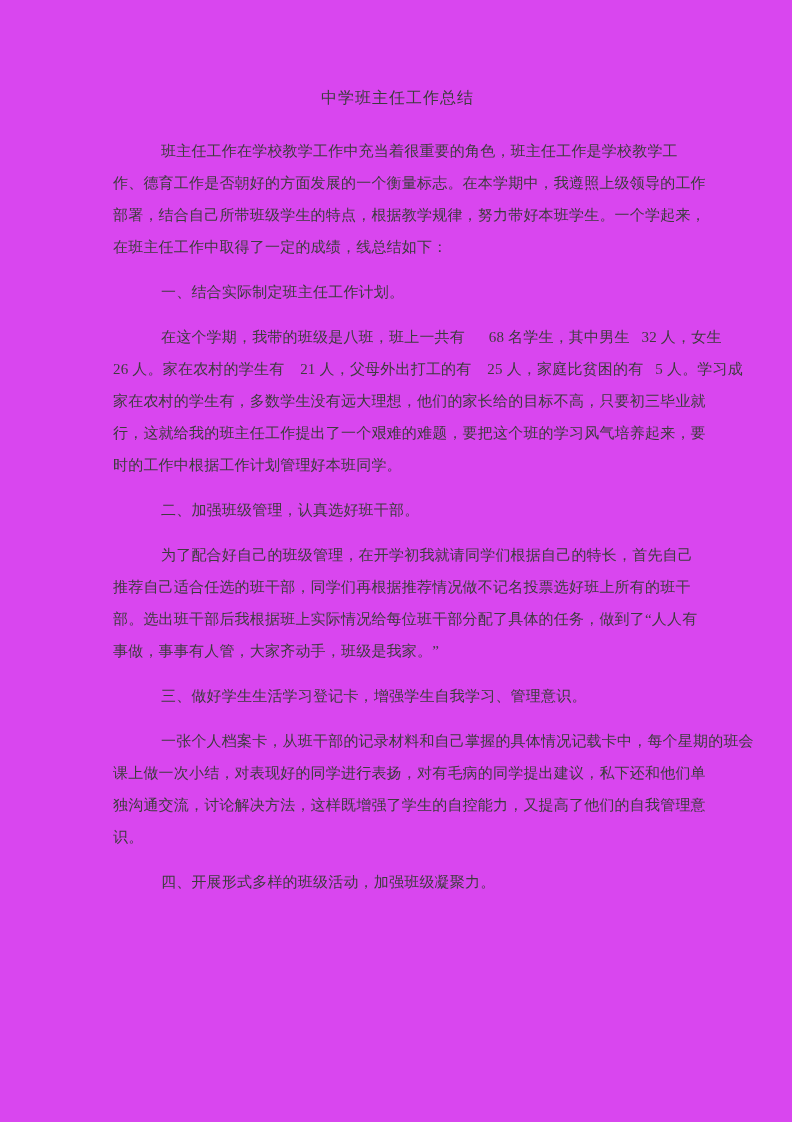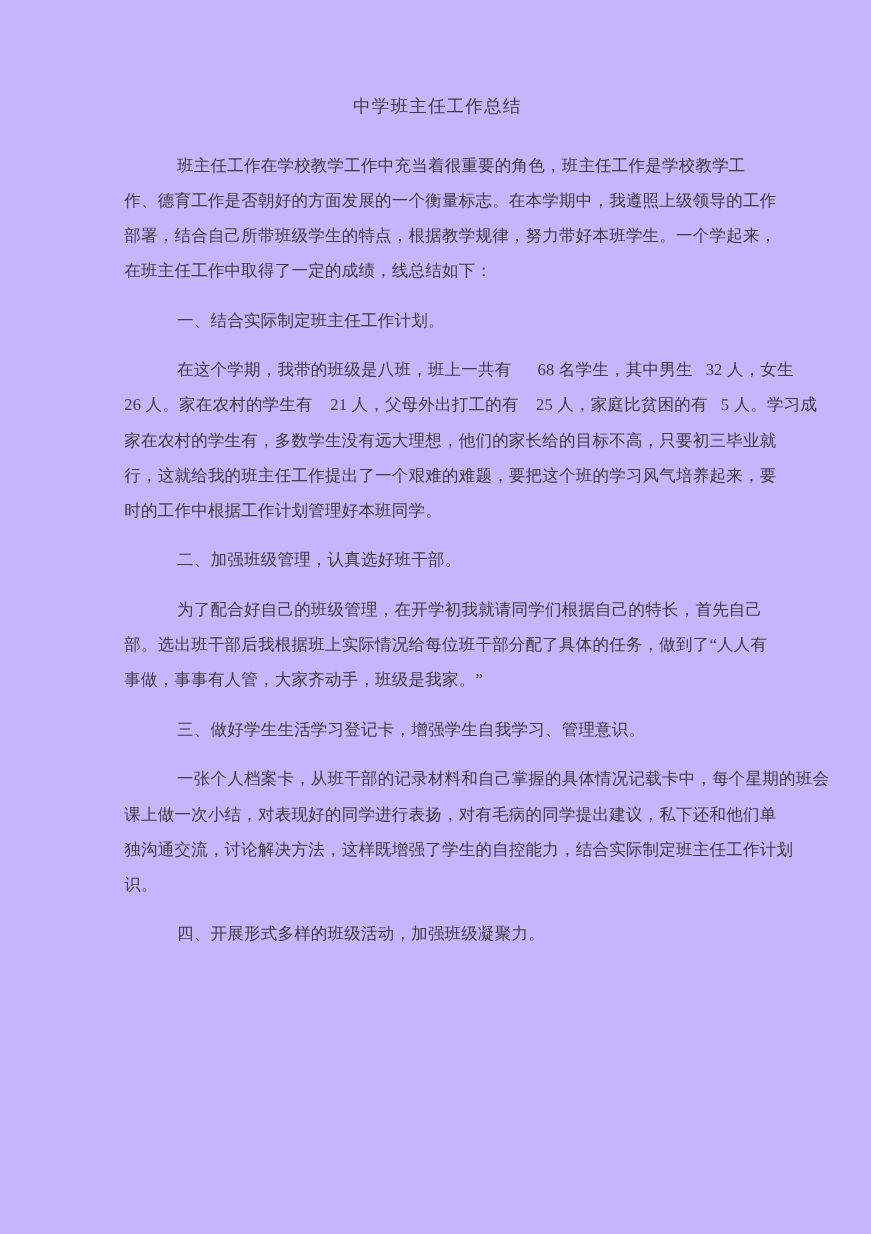--- a/index.html
+++ b/index.html
@@ -6,21 +6,21 @@
     margin: 0;
     padding: 0;
     background: #ffffff;
   }
   .page {
     position: relative;
     width: 792px;
     height: 1122px;
     margin: 0 auto;
     box-sizing: border-box;
-    background: #c4b5fd;
+    background: #d946ef;
     color: #3d3d3d;
     font-family: "Liberation Serif", "DejaVu Serif", serif;
     padding: 86px 110px 0 113px;
     overflow: hidden;
   }
   .doc-title {
     font-size: 16px;
     font-weight: 400;
     text-align: center;
     margin: 0 0 25px 0;
@@ -60,29 +60,30 @@
         <div class="line">26 人。家在农村的学生有    21 人，父母外出打工的有    25 人，家庭比贫困的有   5 人。学习成</div>
         <div class="line">家在农村的学生有，多数学生没有远大理想，他们的家长给的目标不高，只要初三毕业就</div>
         <div class="line">行，这就给我的班主任工作提出了一个艰难的难题，要把这个班的学习风气培养起来，要</div>
         <div class="line">时的工作中根据工作计划管理好本班同学。</div>
       </div>
       <div class="block heading">
         <div class="line">二、加强班级管理，认真选好班干部。</div>
       </div>
       <div class="block paragraph">
         <div class="line">为了配合好自己的班级管理，在开学初我就请同学们根据自己的特长，首先自己</div>
+        <div class="line">推荐自己适合任选的班干部，同学们再根据推荐情况做不记名投票选好班上所有的班干</div>
         <div class="line">部。选出班干部后我根据班上实际情况给每位班干部分配了具体的任务，做到了“人人有</div>
         <div class="line">事做，事事有人管，大家齐动手，班级是我家。”</div>
       </div>
       <div class="block heading">
         <div class="line">三、做好学生生活学习登记卡，增强学生自我学习、管理意识。</div>
       </div>
       <div class="block paragraph">
         <div class="line">一张个人档案卡，从班干部的记录材料和自己掌握的具体情况记载卡中，每个星期的班会</div>
         <div class="line">课上做一次小结，对表现好的同学进行表扬，对有毛病的同学提出建议，私下还和他们单</div>
-        <div class="line">独沟通交流，讨论解决方法，这样既增强了学生的自控能力，结合实际制定班主任工作计划</div>
+        <div class="line">独沟通交流，讨论解决方法，这样既增强了学生的自控能力，又提高了他们的自我管理意</div>
         <div class="line">识。</div>
       </div>
       <div class="block heading">
         <div class="line">四、开展形式多样的班级活动，加强班级凝聚力。</div>
       </div>
     </div>
 </div>
 
 </body></html>

